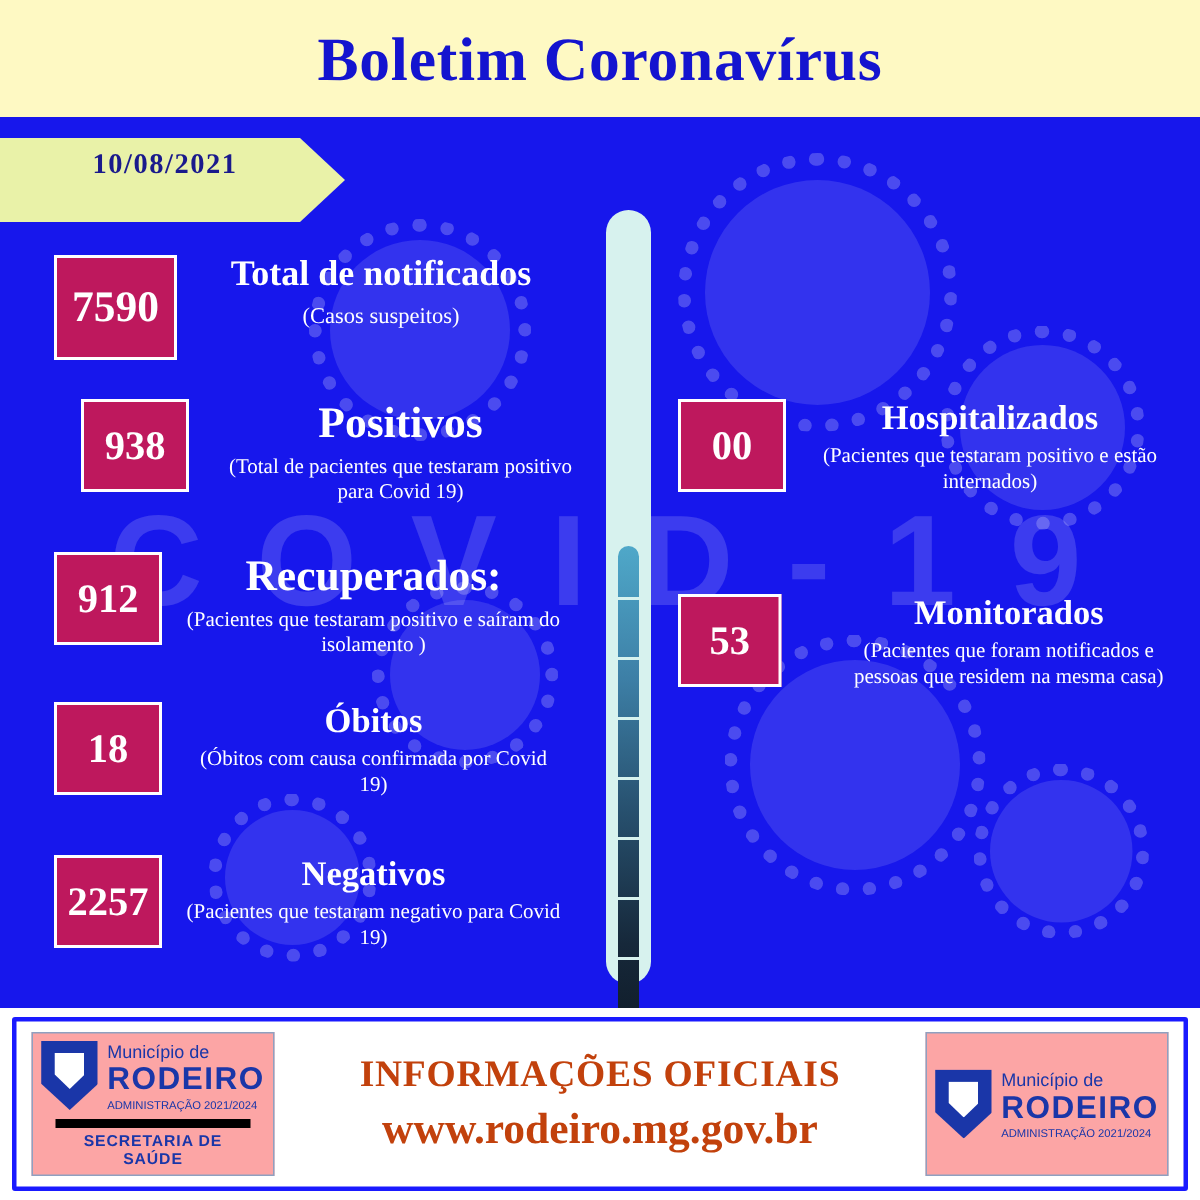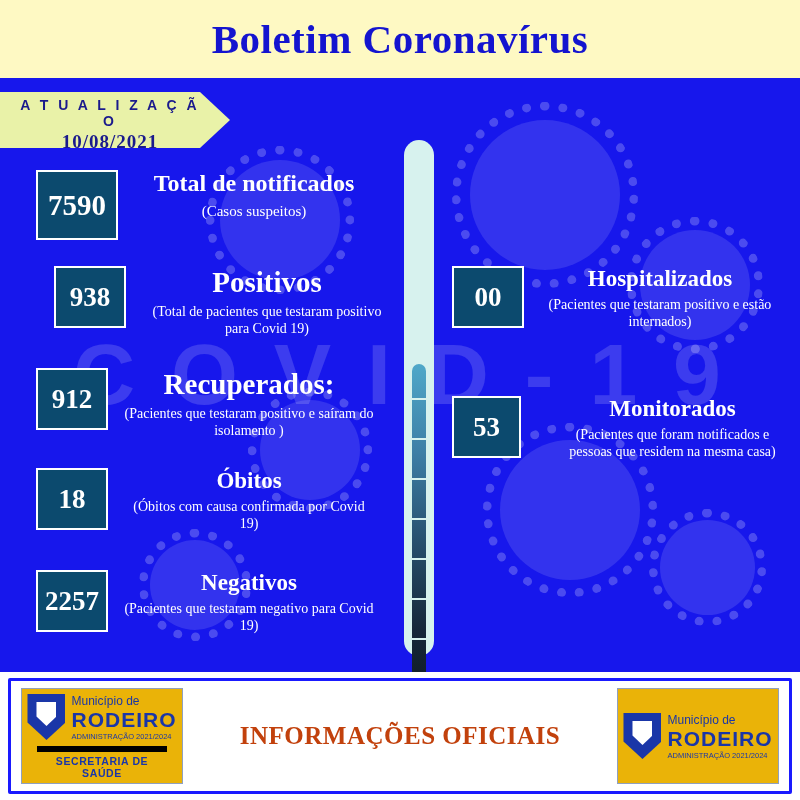--- a/index.html
+++ b/index.html
@@ -68,21 +68,21 @@
     position:absolute;left:8px;top:224px;width:14px;height:354px;
     border-radius:7px;
     background:linear-gradient(#4fa8c9,#3d7fa6,#27506e,#16283a,#0d1620);
   }
   .thermo-seg{
     position:absolute;left:8px;width:14px;height:2px;background:#d7f2ee;
   }
   
   .stat{position:absolute;}
   .num-box{
-    background:#0c4a6e;border:2px solid #ffffff;
+    background:#be185d;border:2px solid #ffffff;
     color:#ffffff;font-weight:bold;
     display:flex;align-items:center;justify-content:center;
     font-family:"Liberation Serif", serif;
     text-align:right;
   }
   .stat-title{
     color:#ffffff;font-weight:bold;text-align:center;
     font-family:"Liberation Serif", serif;
   }
   .stat-sub{
@@ -110,21 +110,21 @@
     display:flex;align-items:center;justify-content:space-between;
     padding:0 10px;box-sizing:border-box;
   }
   .footer-center{
     flex:1;text-align:center;color:#c2410c;font-weight:bold;
     font-family:"Liberation Serif", serif;
   }
   .footer-line1{font-size:25px;letter-spacing:0.5px;}
   .footer-line2{font-size:29px;margin-top:6px;}
   .logo{
-    width:162px;height:96px;border:1px solid #8fa0c0;background:#eab308;
+    width:162px;height:96px;border:1px solid #8fa0c0;background:#fca5a5;
     display:flex;flex-direction:column;align-items:center;justify-content:center;
     box-sizing:border-box;
   }
   .logo-row{display:flex;align-items:center;gap:6px;}
   .crest{
     width:38px;height:46px;background:#1a36a8;
     clip-path:polygon(0 0,100% 0,100% 62%,50% 100%,0 62%);
     position:relative;
   }
   .crest::after{
@@ -163,21 +163,20 @@
 
   <div class="watermark">C O V I D - 1 9</div>
 
   <div class="header">
     <div class="header-title">Boletim  Coronavírus</div>
   </div>
 
   <div class="update-band">
     <div class="update-arrow"></div>
     <div class="update-text">
-      <div class="update-line1">A T U A L I Z A Ç Ã O</div>
       <div class="update-line2">10/08/2021</div>
     </div>
   </div>
 
   <div class="thermo">
     <div class="thermo-fill"></div>
     <div class="thermo-seg" style="top:258px;"></div>
     <div class="thermo-seg" style="top:298px;"></div>
     <div class="thermo-seg" style="top:338px;"></div>
     <div class="thermo-seg" style="top:378px;"></div>
@@ -269,20 +268,21 @@
             <div class="logo-mun">Município de</div>
             <div class="logo-city">RODEIRO</div>
             <div class="logo-adm">ADMINISTRAÇÃO 2021/2024</div>
           </div>
         </div>
         <div class="logo-dept">SECRETARIA DE SAÚDE</div>
       </div>
 
       <div class="footer-center">
         <div class="footer-line1">INFORMAÇÕES OFICIAIS</div>
+        <div class="footer-line2">www.rodeiro.mg.gov.br</div>
       </div>
 
       <div class="logo">
         <div class="logo-row">
           <div class="crest">
               <div class="star"></div>
             </div>
           <div class="logo-txt">
             <div class="logo-mun">Município de</div>
             <div class="logo-city">RODEIRO</div>

